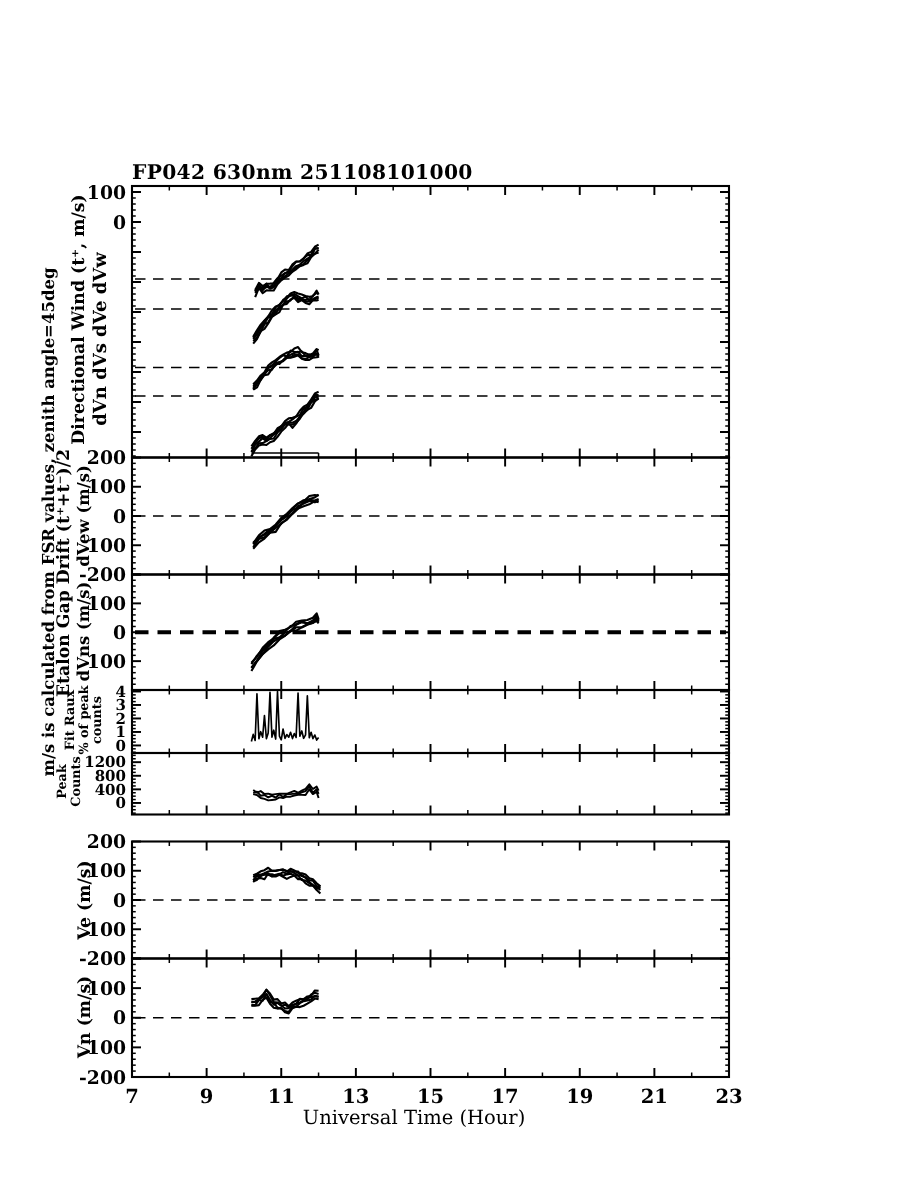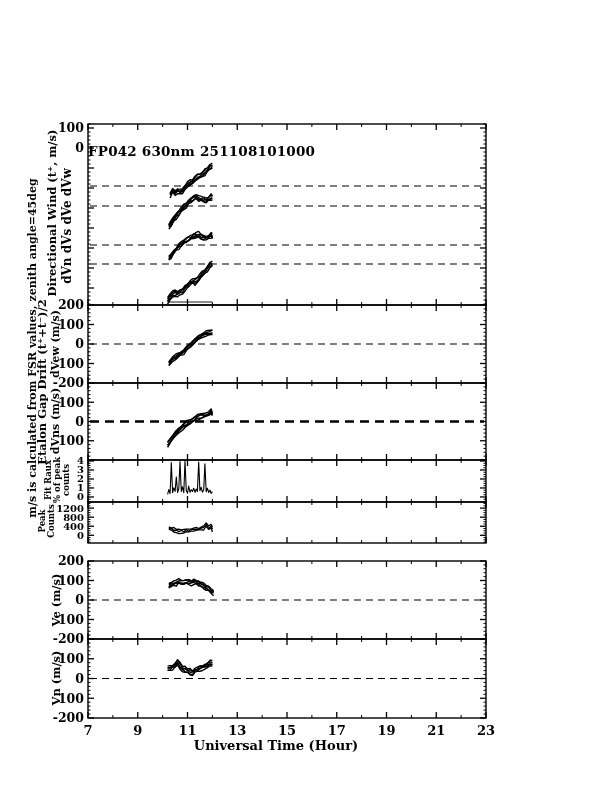--- a/index.html
+++ b/index.html
@@ -1,23 +1,23 @@
 <!DOCTYPE html>
 <html><head>
 <meta charset="utf-8">
 <style>
   html,body{margin:0;padding:0;background:#fff;}
   #page{position:relative;width:612px;height:792px;background:#ffffff;overflow:hidden;
         font-family:"DejaVu Serif",serif;color:#000;}
   .rot{position:absolute;white-space:nowrap;font-weight:bold;
        transform:translate(-50%,-50%) rotate(-90deg);transform-origin:center center;line-height:1.05;}
   .rot .ln{text-align:center;}
-  #plot-title{position:absolute;left:88px;top:107px;font-weight:bold;font-size:13.5px;letter-spacing:.2px;margin-top:36px;}
+  #plot-title{position:absolute;left:88px;top:107px;font-weight:bold;font-size:13.5px;letter-spacing:.2px;}
   #xaxis-title{position:absolute;left:276px;top:738px;transform:translateX(-50%);
-               font-weight:bold;font-size:13px;white-space:nowrap;text-align:center;}
+               font-weight:normal;font-size:13px;white-space:nowrap;text-align:center;}
   svg{position:absolute;left:0;top:0;}
   svg text{font-family:"DejaVu Serif",serif;font-weight:bold;fill:#000;}
 </style>
 </head>
 <body>
 
 <div id="page">
 
   <div id="plot-title">FP042 630nm 251108101000</div>
 

